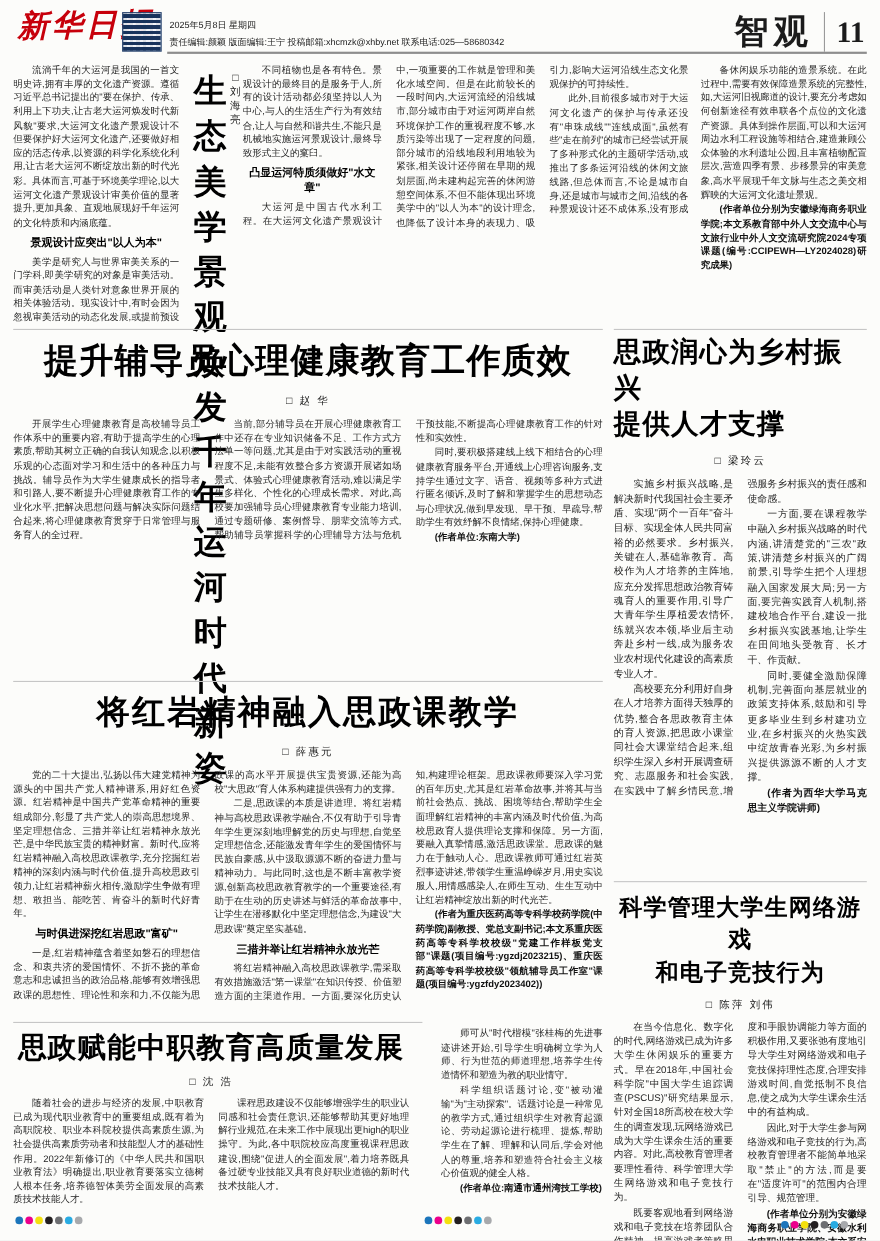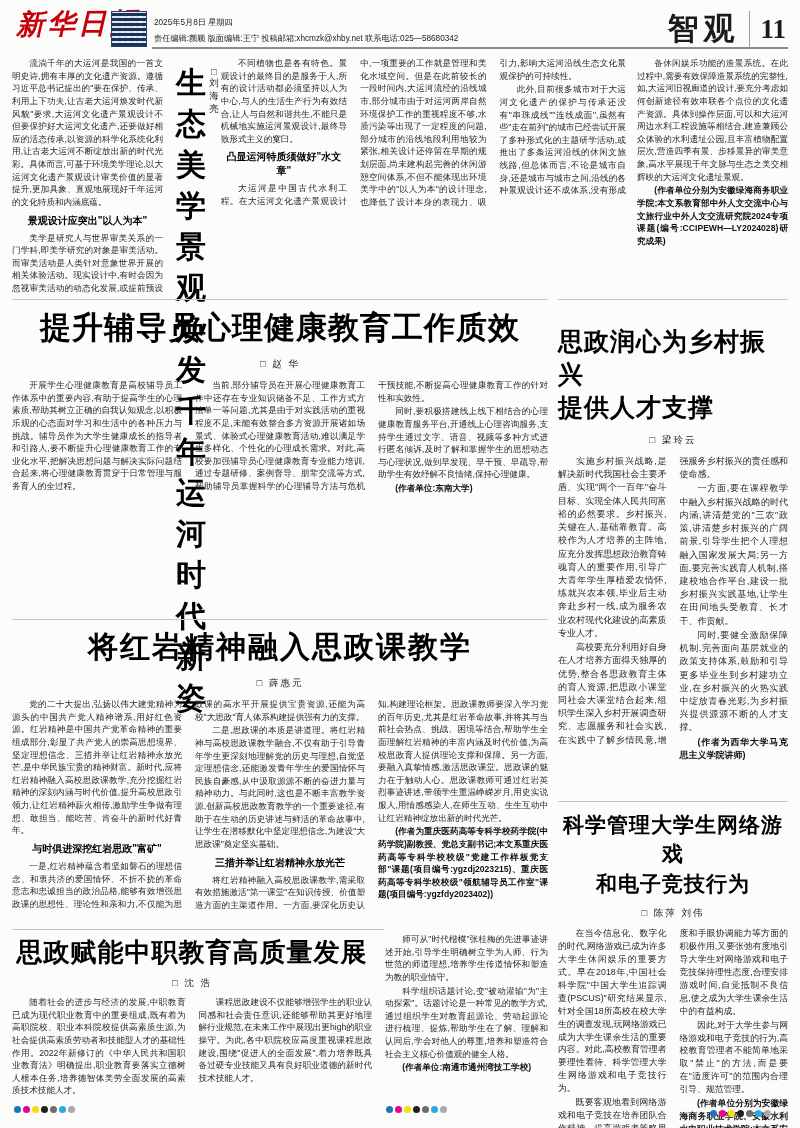--- a/index.html
+++ b/index.html
@@ -40,42 +40,42 @@
   .art-canal .byline{margin:9px 0 7px}
   .art-canal .c-mid .cols{height:160px}
 
   
   .art-counselor{position:absolute;top:299px;left:12px;width:536px;height:312px;border-top:1px solid #c6c6c6;padding-top:7px}
   .art-counselor h1{font-size:31px;font-weight:900;text-align:center;letter-spacing:1px}
   .art-counselor .byline{margin:9px 0 8px}
   .art-counselor .cols{height:228px}
 
   
-  .art-rural{position:absolute;top:299px;left:558px;width:230px;height:492px;border-top:1px solid #c6c6c6;padding-top:25px}
+  .art-rural{position:absolute;top:299px;left:558px;width:230px;height:492px;border-top:1px solid #c6c6c6;padding-top:4px}
   .art-rural h1{font-size:25px;font-weight:900;line-height:1.32;letter-spacing:1px}
   .art-rural .byline{margin:10px 0 8px}
   .art-rural .cols{height:392px}
   .art-rural .cols p{font-size:9px}
 
   
   .art-hongyan{position:absolute;top:619px;left:12px;width:536px;height:306px;border-top:1px solid #c6c6c6;padding-top:7px}
   .art-hongyan h1{font-size:30px;font-weight:900;text-align:center;letter-spacing:2px}
   .art-hongyan .byline{margin:9px 0 8px}
   .art-hongyan .cols{height:238px}
 
   
   .art-gaming{position:absolute;top:801px;left:558px;width:230px;height:300px;border-top:1px solid #c6c6c6;padding-top:9px}
   .art-gaming h1{font-size:21px;font-weight:900;line-height:1.4;text-align:center;letter-spacing:1px}
   .art-gaming .byline{margin:8px 0 7px}
   .art-gaming .cols{height:222px}
   .art-gaming .cols p{font-size:8.8px}
 
   
   .funeng-rule{position:absolute;top:929px;left:12px;width:372px;border-top:1px solid #c6c6c6}
-  .art-funeng{position:absolute;top:933px;left:12px;width:536px;height:172px;display:flex;gap:13px}
+  .art-funeng{position:absolute;top:933px;left:12px;width:536px;height:172px;display:flex;gap:29px}
   .art-funeng .f-left{width:360px;display:flex;flex-direction:column}
   .art-funeng h1{font-size:26px;font-weight:900;text-align:center;letter-spacing:1px;margin-top:2px}
   .art-funeng .byline{margin:7px 0 6px}
   .art-funeng .f-left .cols{height:108px}
   .art-funeng .f-col3{flex:1;height:172px}
 
   
   .dots{position:absolute;display:flex;gap:2px}
   .dots i{width:7px;height:7px;border-radius:50%;display:block}
   .dots-left{left:14px;top:1106px}

